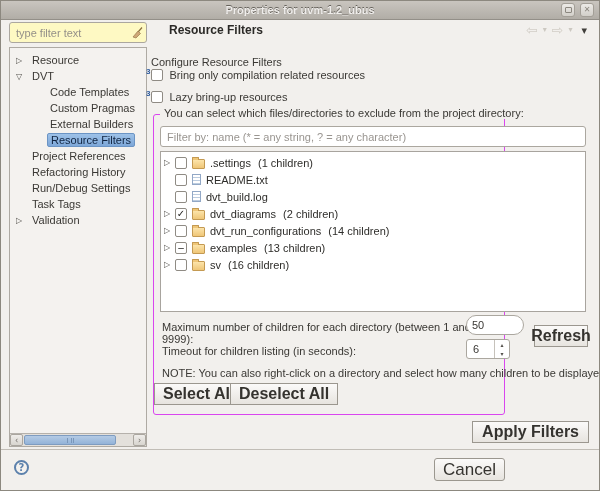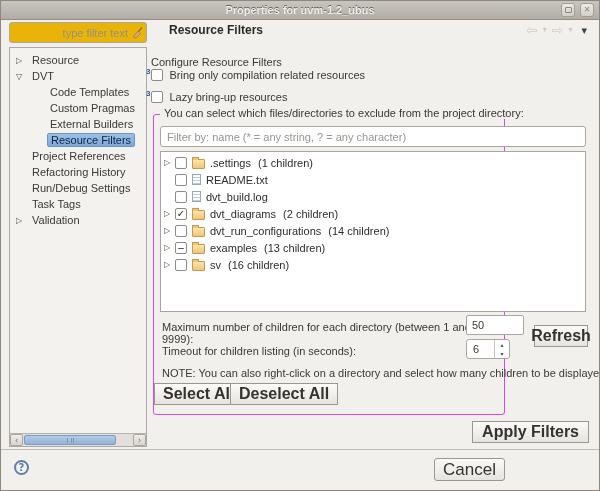--- a/index.html
+++ b/index.html
@@ -25,22 +25,22 @@
   .footer-sep{position:absolute;left:0;right:0;top:448px;height:1px;background:#c1bdb6;}
   .help-btn{position:absolute;left:13px;top:459px;width:15px;height:15px;border:2px solid #5c81ac;
     border-radius:50%;color:#5c81ac;font-weight:bold;font-size:10px;display:flex;align-items:center;justify-content:center;background:#f4f2ef;}
   .btn{position:absolute;height:23px;border:1px solid #9b978f;border-radius:3px;
     background:linear-gradient(#fbfaf9,#e7e4df);color:#35332f;font-size:17px;font-weight:bold;
     display:flex;align-items:center;justify-content:center;padding:0 10px;}
   .btn-cancel{left:433px;top:457px;width:71px;font-weight:normal;}
   .btn-ok{left:514px;top:457px;width:76px;font-weight:normal;}
   
   .side-filter{position:absolute;left:8px;top:21px;width:138px;height:21px;}
-  .side-filter input{width:100%;height:100%;border:1px solid #aba79f;border-radius:3px;background:#eab308;
-    font-family:"Liberation Sans",sans-serif;font-size:11px;color:#3a3834;padding:0 18px 0 6px;outline:none;text-align:right;}
+  .side-filter input{width:100%;height:100%;border:1px solid #aba79f;border-radius:3px;background:#fef9c3;
+    font-family:"Liberation Sans",sans-serif;font-size:11px;color:#3a3834;padding:0 18px 0 6px;outline:none;}
   .side-filter input::placeholder{color:#949089;}
   .broom{position:absolute;right:4px;top:4px;}
   .side-tree{position:absolute;left:8px;top:46px;width:138px;height:400px;
     border:1px solid #aeaaa3;background:#f4f2ef;overflow:hidden;}
   .srow{display:flex;align-items:center;height:16px;padding-left:6px;white-space:nowrap;}
   .srow.indent-1{padding-left:24px;}
   .sexp{width:13px;flex:0 0 13px;font-size:8px;color:#55534e;}
   .slabel{padding:1px 3px;border-radius:2px;color:#3a3834;}
   .srow.selected .slabel{background:linear-gradient(#9ec2e8,#7da7d8);border:1px solid #6b94c4;
     padding:0 3px;color:#102441;}
@@ -87,21 +87,21 @@
     border-radius:1px;position:relative;margin-top:2px;}
   .icon-folder::before{content:"";position:absolute;top:-3px;left:-1px;width:5px;height:2px;
     background:#efc677;border:1px solid #c49a52;border-bottom:none;border-radius:1px 1px 0 0;}
   .icon-file{width:9px;height:11px;border:1px solid #92a8c6;
     background:repeating-linear-gradient(#ffffff 0,#ffffff 2px,#bcccdf 2px,#bcccdf 3px);}
   .tname{color:#2e2d2a;text-align:right;}
   .tsuffix{margin-left:7px;color:#2e2d2a;}
   
   .max-label{position:absolute;left:8px;top:206px;}
   .max-input{position:absolute;left:312px;top:200px;width:58px;height:20px;}
-  .max-input input{width:100%;height:100%;border:1px solid #aba79f;border-radius:2px;background:#fff;
+  .max-input input{width:100%;height:100%;border:1px solid #aba79f;border-radius:10px;background:#fff;
     font-family:"Liberation Sans",sans-serif;font-size:11px;padding:0 5px;color:#3a3834;outline:none;}
   .gbtn{border:1px solid #9b978f;border-radius:0;background:linear-gradient(#fbfaf9,#e7e4df);
     color:#35332f;font-size:16px;font-weight:bold;display:flex;align-items:center;justify-content:center;}
   .refresh-btn{position:absolute;left:380px;top:210px;width:54px;height:22px;}
   .timeout-label{position:absolute;left:8px;top:230px;}
   .spinner{position:absolute;left:312px;top:224px;width:44px;height:20px;border:1px solid #aba79f;
     border-radius:3px;background:#fff;display:flex;align-items:stretch;}
   .spin-val{flex:1;display:flex;align-items:center;padding-left:6px;}
   .spin-btns{width:15px;border-left:1px solid #c6c2bb;display:flex;flex-direction:column;}
   .spin-btns span{flex:1;display:flex;align-items:center;justify-content:center;font-size:6px;color:#55524d;line-height:1;}

